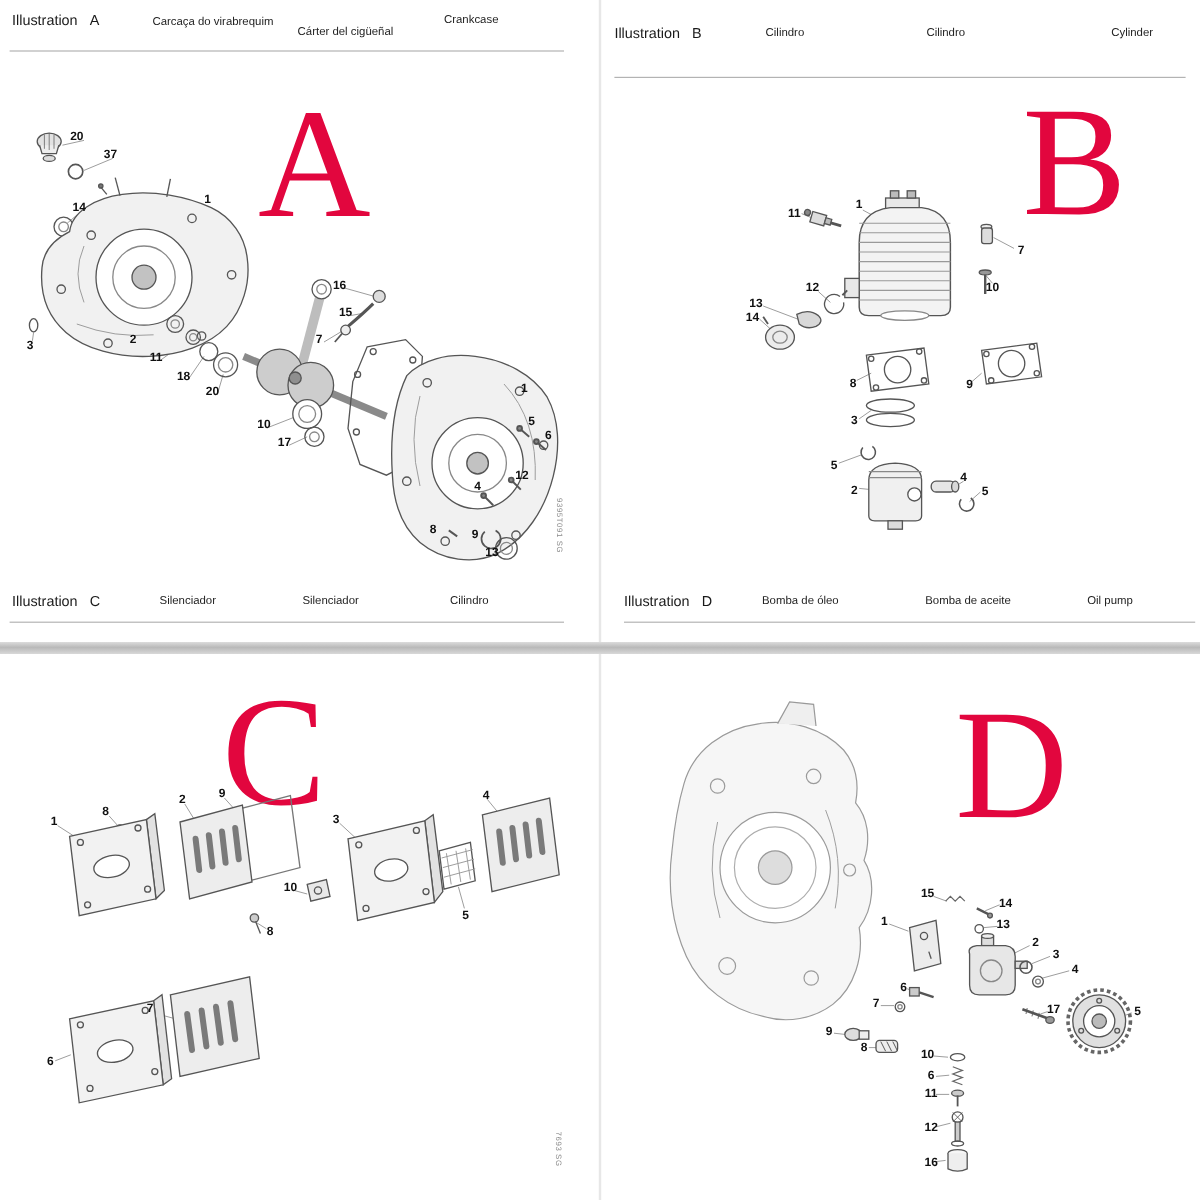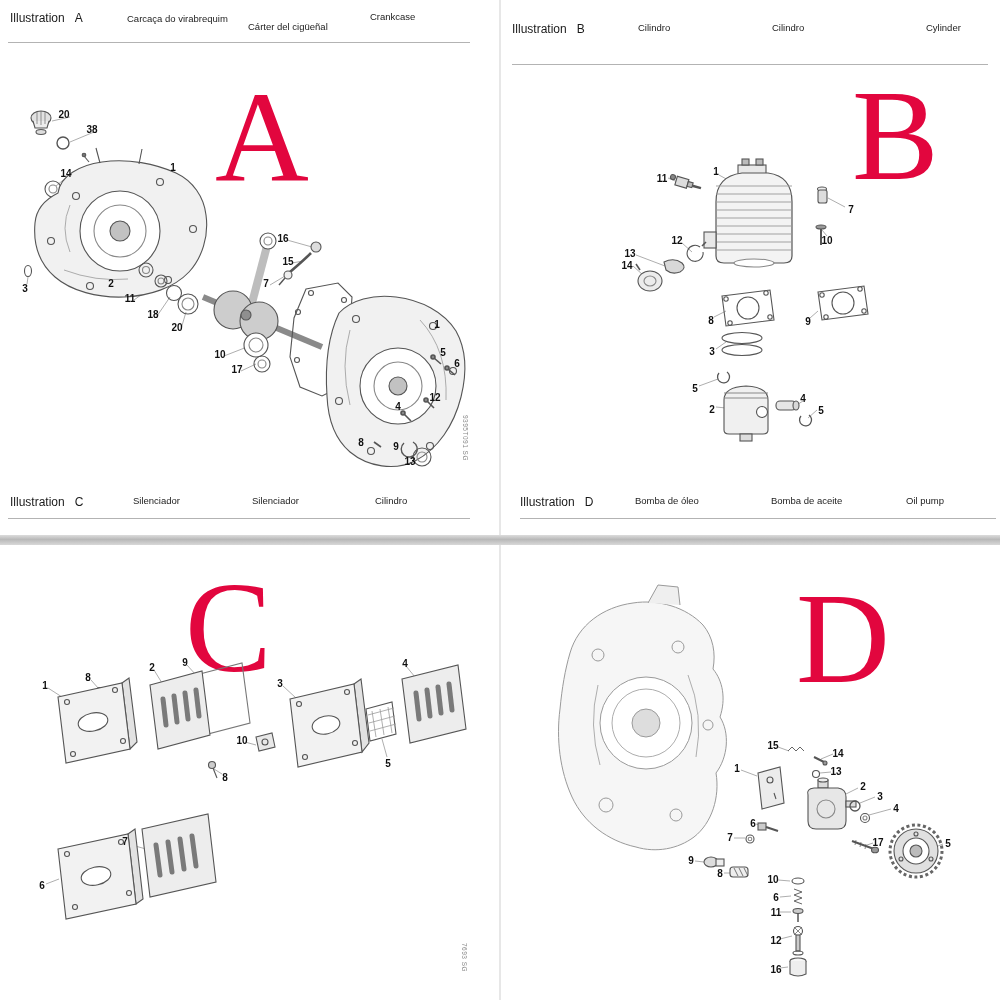--- a/index.html
+++ b/index.html
@@ -167,21 +167,21 @@
         </g>
         <path d="M404,443 A8,8 0 1 0 413,442" stroke-width="1.4"></path>
         <g>
             <circle cx="422" cy="457" r="9"></circle>
             <circle cx="422" cy="457" r="5" stroke="#888"></circle>
           </g>
       </g>
     </svg>
 
     <span class="part" style="left:64px;top:114px">20</span>
-    <span class="part" style="left:92px;top:129px">38</span>
+    <span class="part" style="left:92px;top:129px">37</span>
     <span class="part" style="left:66px;top:173px">14</span>
     <span class="part" style="left:173px;top:167px">1</span>
     <span class="part" style="left:25px;top:288px">3</span>
     <span class="part" style="left:111px;top:283px">2</span>
     <span class="part" style="left:130px;top:298px">11</span>
     <span class="part" style="left:153px;top:314px">18</span>
     <span class="part" style="left:177px;top:327px">20</span>
     <span class="part" style="left:220px;top:354px">10</span>
     <span class="part" style="left:237px;top:369px">17</span>
     <span class="part" style="left:283px;top:238px">16</span>

